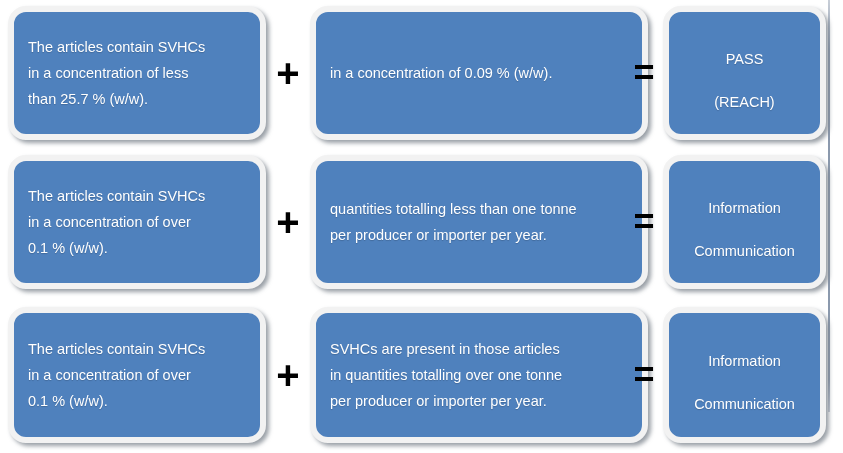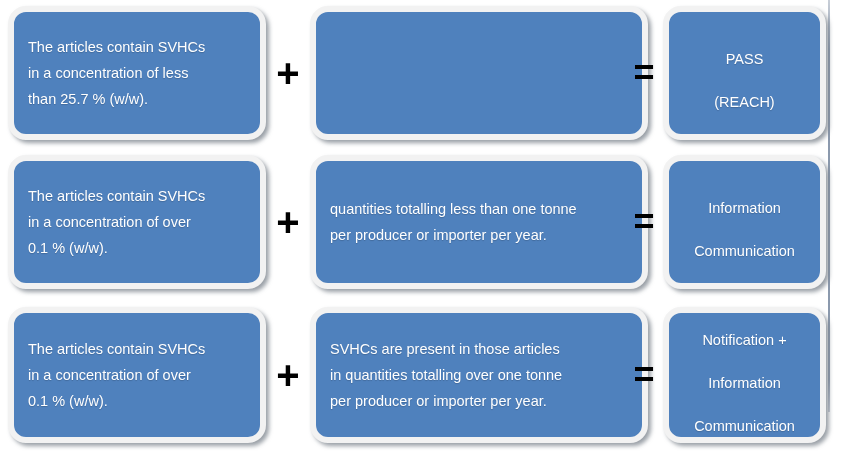--- a/index.html
+++ b/index.html
@@ -111,20 +111,21 @@
 
     <div class="card col-a condition">
       <div class="line">The articles contain SVHCs</div>
       <div class="line">in a concentration of less</div>
       <div class="line">than 25.7 % (w/w).</div>
     </div>
 
     <div class="op op-plus">+</div>
 
     <div class="card col-b condition">
+      <div class="line">in a concentration of 0.09 % (w/w).</div>
     </div>
 
     <div class="op op-equal">=</div>
 
     <div class="card col-c result">
       <div class="line">PASS</div>
       <div class="line">(REACH)</div>
     </div>
 
   </div>
@@ -165,20 +166,19 @@
 
     <div class="card col-b condition">
       <div class="line">SVHCs are present in those articles</div>
       <div class="line">in quantities totalling over one tonne</div>
       <div class="line">per producer or importer per year.</div>
     </div>
 
     <div class="op op-equal">=</div>
 
     <div class="card col-c result">
-      <div class="line">Notification +</div>
       <div class="line">Information</div>
       <div class="line">Communication</div>
     </div>
 
   </div>
 
 </div>
 
 </body></html>

